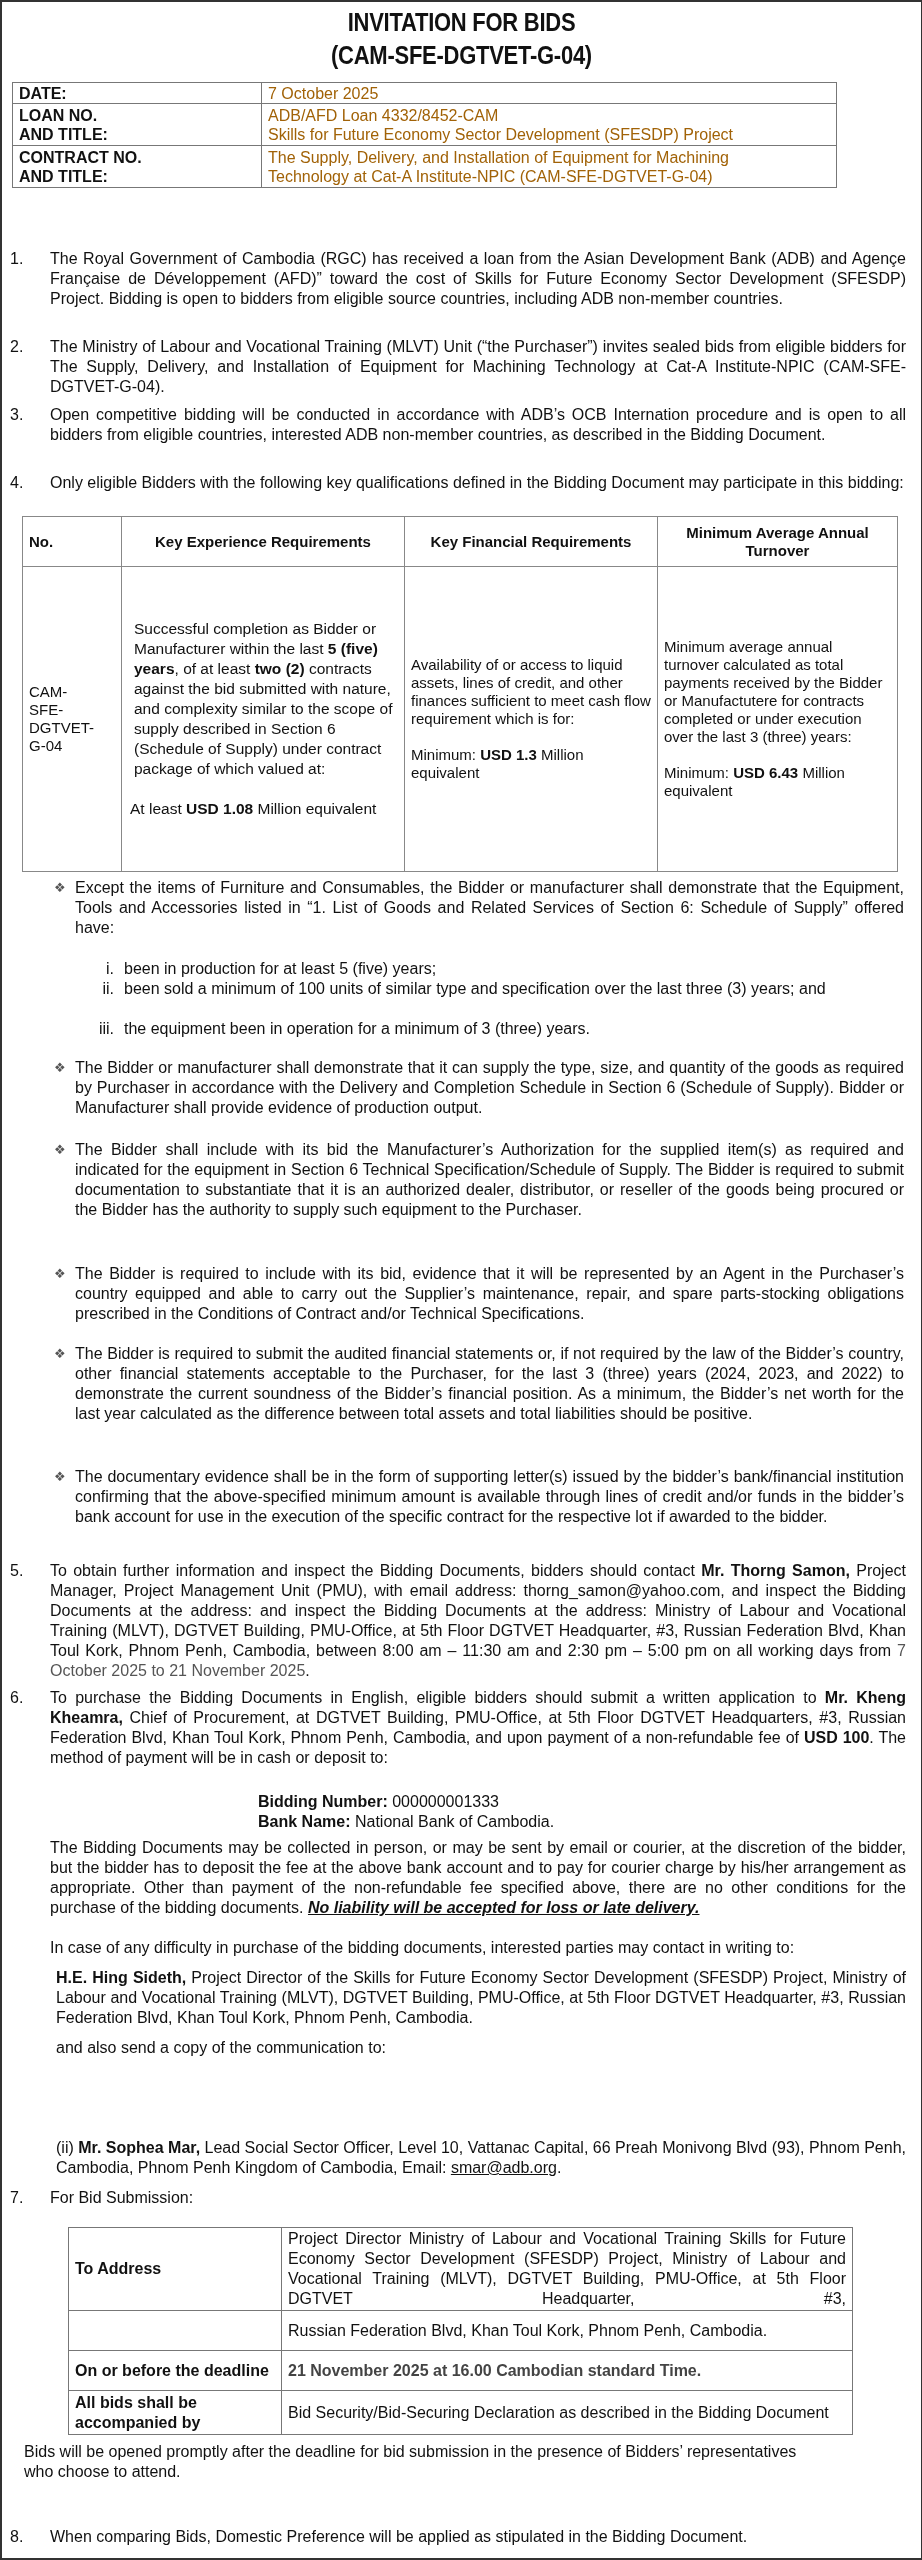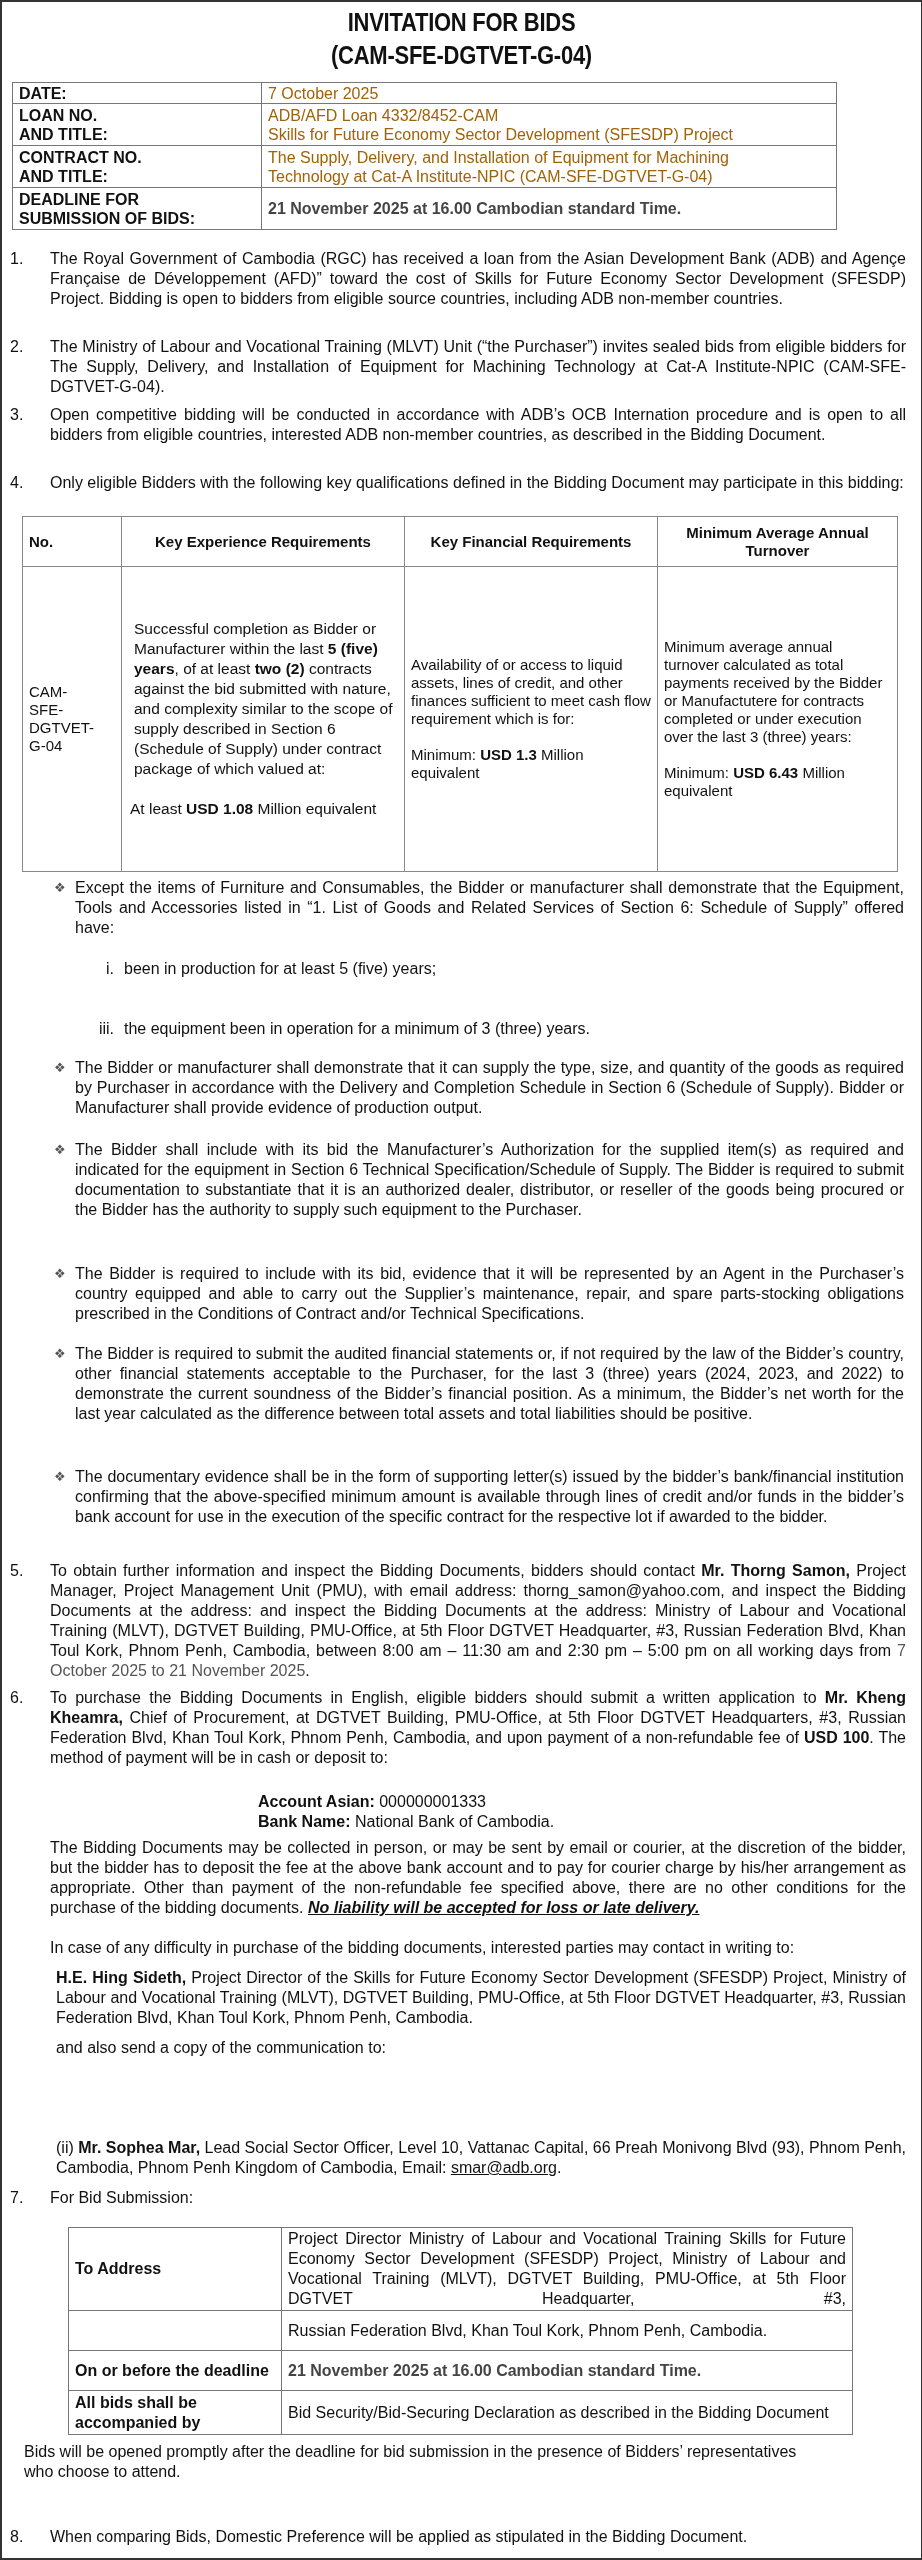--- a/index.html
+++ b/index.html
@@ -68,27 +68,20 @@
     </tr>
     <tr style="height:42px">
       <td class="lab">
             <div>CONTRACT NO.</div>
             <div>AND TITLE:</div>
           </td>
       <td class="val">
             <div>The Supply, Delivery, and Installation of Equipment for Machining</div>
             <div>Technology at Cat-A Institute-NPIC (CAM-SFE-DGTVET-G-04)</div>
           </td>
-    </tr>
-    <tr style="height:42px">
-      <td class="lab">
-            <div>DEADLINE FOR</div>
-            <div>SUBMISSION OF BIDS:</div>
-          </td>
-      <td class="deadline">21 November 2025 at 16.00 Cambodian standard Time.</td>
     </tr>
   </tbody>
     </table>
 
   <div class="num-item" style="top:247px">
     <span class="n">1.</span>
     <div class="t">The Royal Government of Cambodia (RGC) has received a loan from the Asian Development Bank (ADB) and Agençe Française de Développement (AFD)” toward the cost of Skills for Future Economy Sector Development (SFESDP) Project. Bidding is open to bidders from eligible source countries, including ADB non-member countries.</div>
   </div>
   <div class="num-item" style="top:335px">
     <span class="n">2.</span>
@@ -137,20 +130,24 @@
   </table>
 
   <div class="bullet" style="top:876px">
     <span class="b">❖</span>
     <div class="t">Except the items of Furniture and Consumables, the Bidder or manufacturer shall demonstrate that the Equipment, Tools and Accessories listed in “1. List of Goods and Related Services of Section 6: Schedule of Supply” offered have:</div>
   </div>
   <div class="roman" style="top:957px">
     <span class="r">i.</span>
     <div class="t">been in production for at least 5 (five) years;</div>
   </div>
+  <div class="roman" style="top:977px">
+    <span class="r">ii.</span>
+    <div class="t">been sold a minimum of 100 units of similar type and specification over the last three (3) years; and</div>
+  </div>
   <div class="roman" style="top:1017px">
     <span class="r">iii.</span>
     <div class="t">the equipment been in operation for a minimum of 3 (three) years.</div>
   </div>
 
   <div class="bullet" style="top:1056px">
     <span class="b">❖</span>
     <div class="t">The Bidder or manufacturer shall demonstrate that it can supply the type, size, and quantity of the goods as required by Purchaser in accordance with the Delivery and Completion Schedule in Section 6 (Schedule of Supply). Bidder or Manufacturer shall provide evidence of production output.</div>
   </div>
   <div class="bullet" style="top:1138px">
@@ -174,21 +171,21 @@
     <span class="n">5.</span>
     <div class="t"><span>To obtain further information and inspect the Bidding Documents, bidders should contact </span><b>Mr. Thorng Samon,</b><span> Project Manager, Project Management Unit (PMU), with email address: thorng_samon@yahoo.com, and inspect the Bidding Documents at the address: and inspect the Bidding Documents at the address: Ministry of Labour and Vocational Training (MLVT), DGTVET Building, PMU-Office, at 5th Floor DGTVET Headquarter, #3, Russian Federation Blvd, Khan Toul Kork, Phnom Penh, Cambodia, between 8:00 am – 11:30 am and 2:30 pm – 5:00 pm on all working days from </span><span class="gray">7 October 2025 to 21 November 2025</span><span>.</span></div>
   </div>
 
   <div class="num-item" style="top:1686px">
     <span class="n">6.</span>
     <div class="t"><span>To purchase the Bidding Documents in English, eligible bidders should submit a written application to </span><b>Mr. Kheng Kheamra,</b><span> Chief of Procurement, at DGTVET Building, PMU-Office, at 5th Floor DGTVET Headquarters, #3, Russian Federation Blvd, Khan Toul Kork, Phnom Penh, Cambodia, and upon payment of a non-refundable fee of </span><b>USD 100</b><span>. The method of payment will be in cash or deposit to:</span></div>
   </div>
 
   <div style="position:absolute;left:256px;top:1790px;font-size:16px;line-height:20px">
-    <div><b>Account Asian:</b><span> 000000001333</span></div>
+    <div><b>Bidding Number:</b><span> 000000001333</span></div>
     <div><b>Bank Name:</b><span> National Bank of Cambodia.</span></div>
   </div>
 
   <div class="body-text" style="top:1836px;left:48px;width:856px"><span>The Bidding Documents may be collected in person, or may be sent by email or courier, at the discretion of the bidder, but the bidder has to deposit the fee at the above bank account and to pay for courier charge by his/her arrangement as appropriate. Other than payment of the non-refundable fee specified above, there are no other conditions for the purchase of the bidding documents. </span><span class="bi-u">No liability will be accepted for loss or late delivery.</span></div>
 
   <div class="body-text" style="top:1936px;left:48px;width:860px;text-align:left">In case of any difficulty in purchase of the bidding documents, interested parties may contact in writing to:</div>
 
   <div class="body-text" style="top:1966px;left:54px;width:850px"><b>H.E. Hing Sideth,</b><span> Project Director of the Skills for Future Economy Sector Development (SFESDP) Project, Ministry of Labour and Vocational Training (MLVT), DGTVET Building, PMU-Office, at 5th Floor DGTVET Headquarter, #3, Russian Federation Blvd, Khan Toul Kork, Phnom Penh, Cambodia.</span></div>
 
   <div class="body-text" style="top:2036px;left:54px;width:850px">and also send a copy of the communication to:</div>

